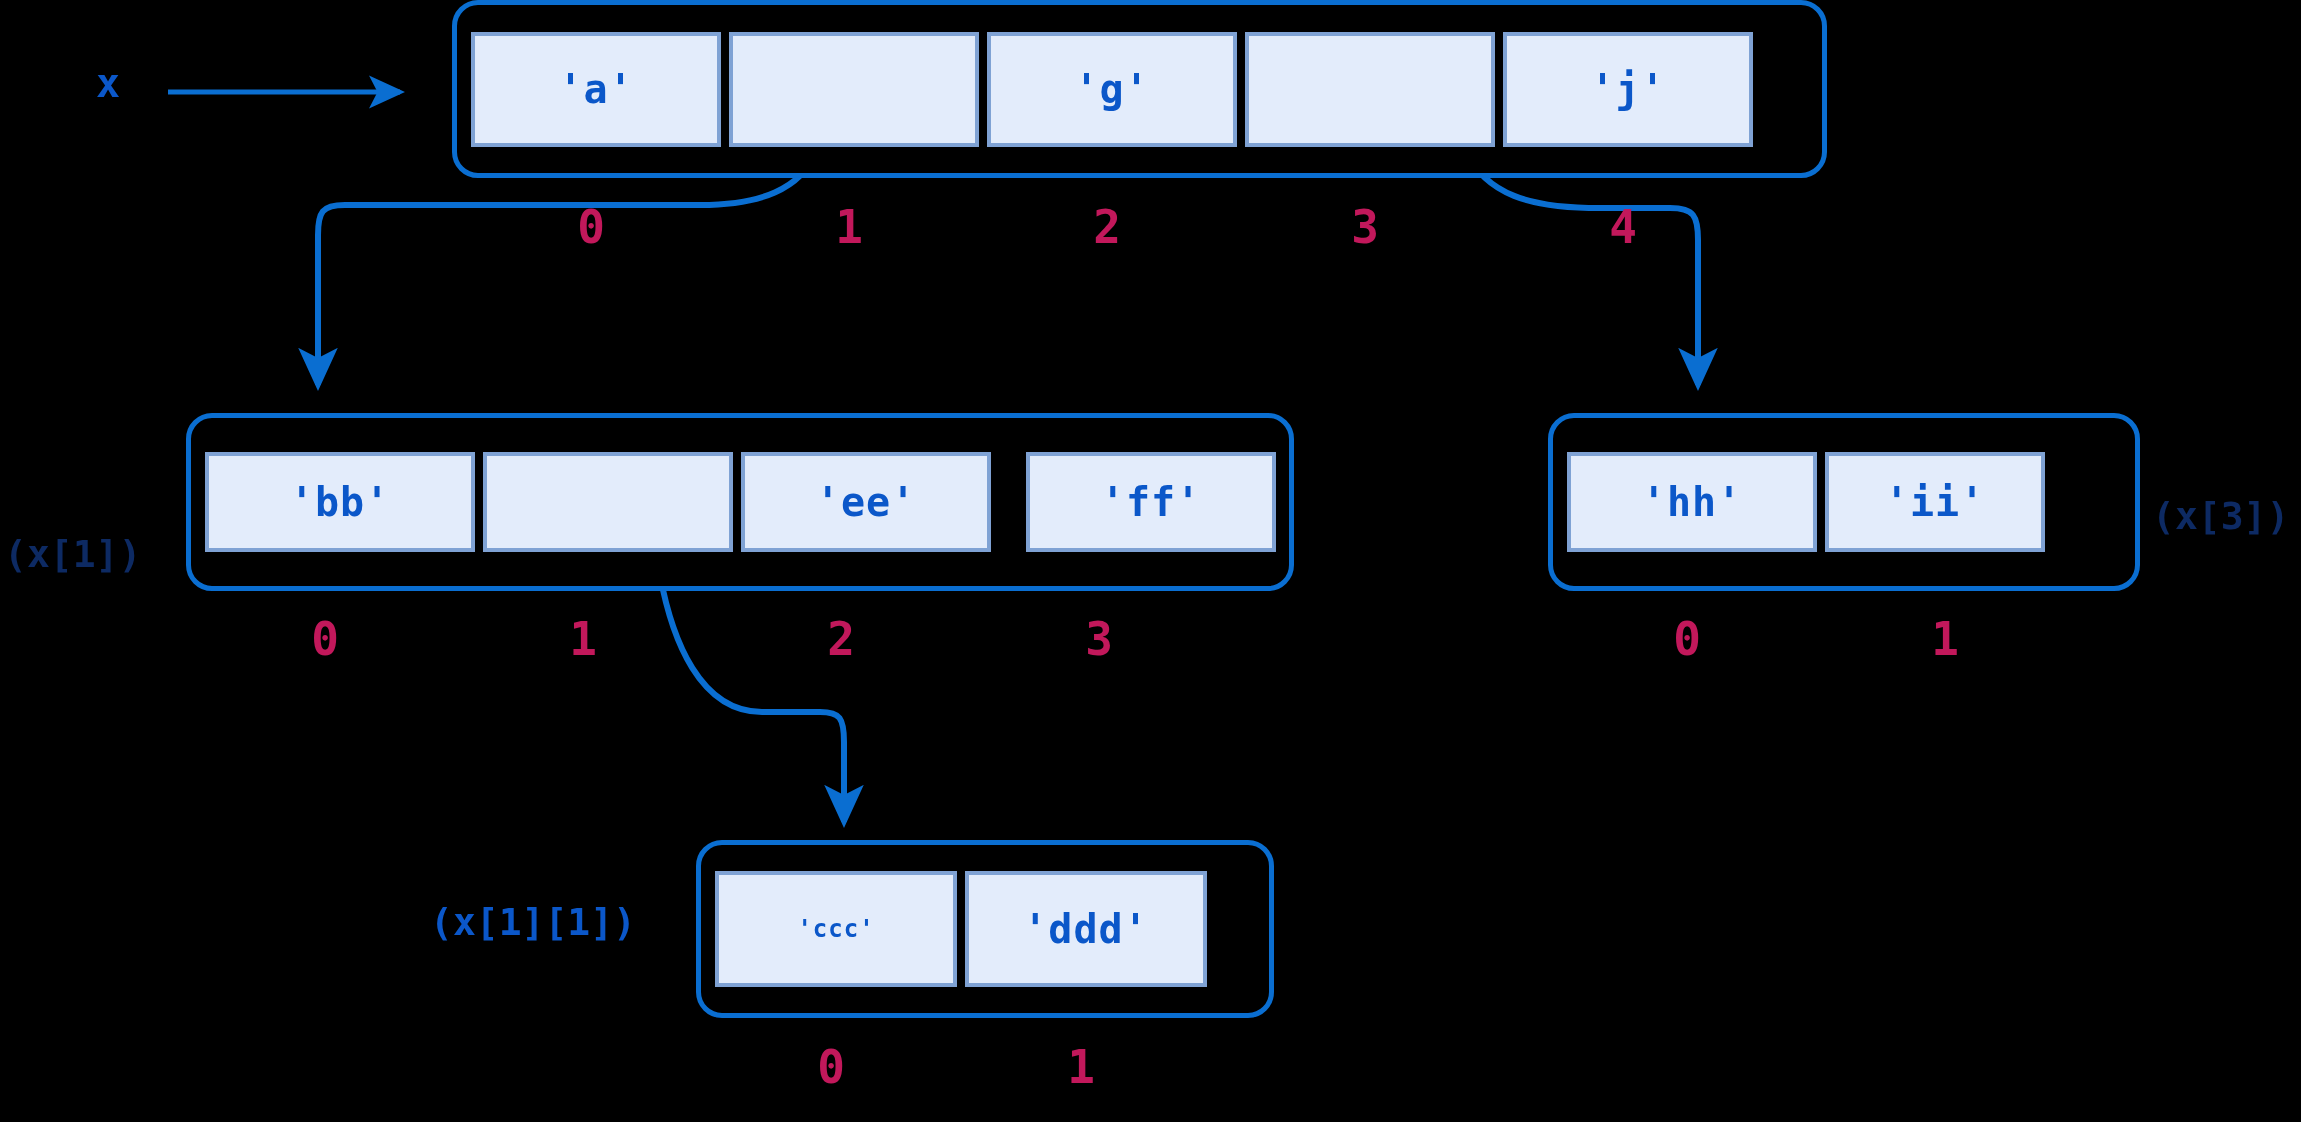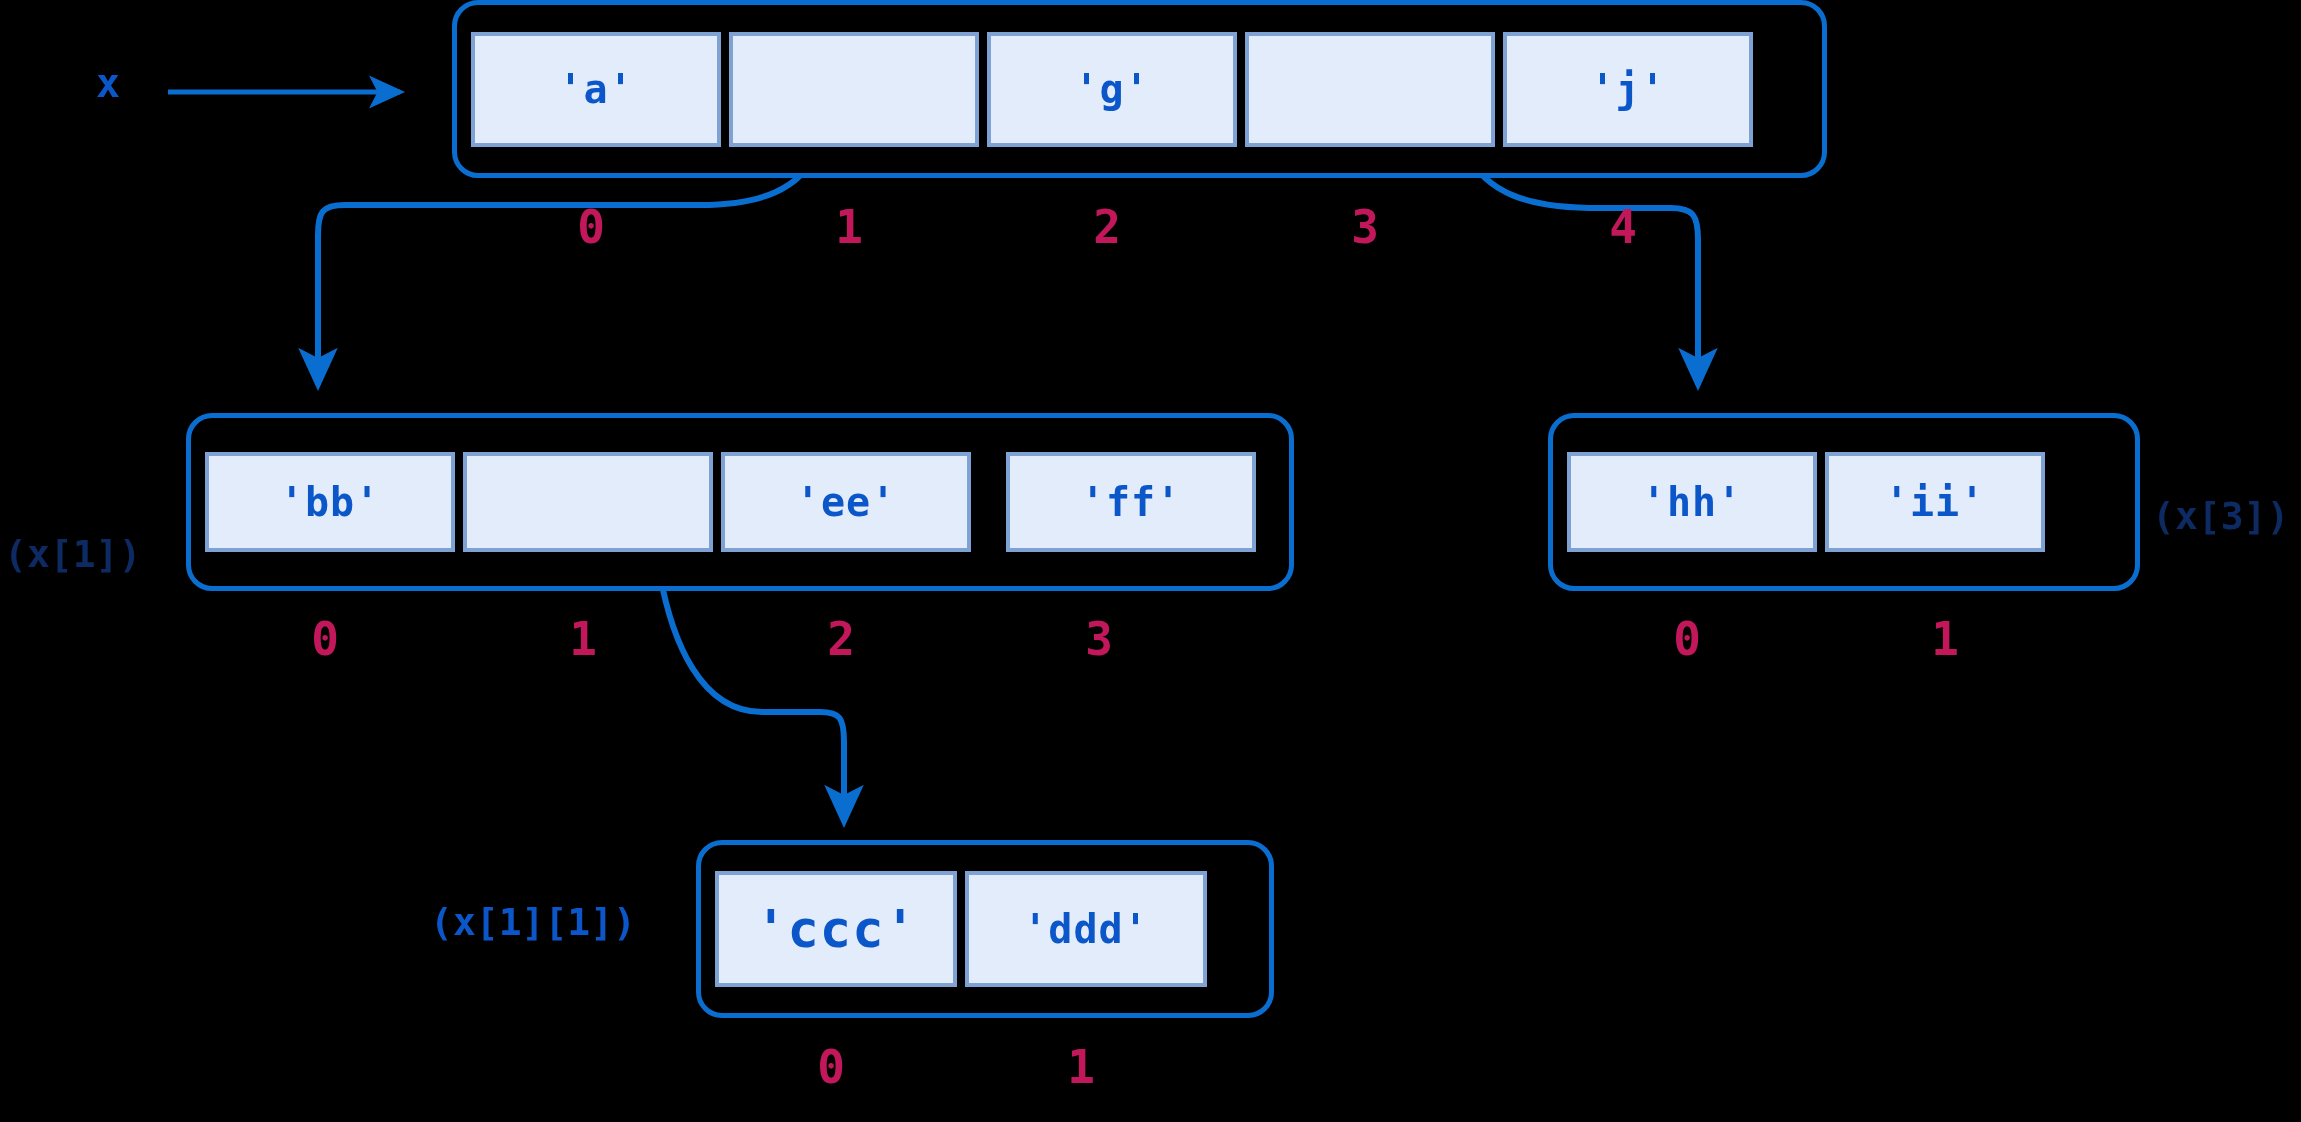--- a/index.html
+++ b/index.html
@@ -135,21 +135,21 @@
   <div class="idx" style="left:466px; top:200px; width:250px; font-size:46px;">0</div>
   <div class="idx" style="left:724px; top:200px; width:250px; font-size:46px;">1</div>
   <div class="idx" style="left:982px; top:200px; width:250px; font-size:46px;">2</div>
   <div class="idx" style="left:1240px; top:200px; width:250px; font-size:46px;">3</div>
   <div class="idx" style="left:1498px; top:200px; width:250px; font-size:46px;">4</div>
 
   <div class="caption dim" style="left:4px; top:488px; font-size:38px;margin-top:44px;">(x[1])</div>
 
   <div class="listbox" style="left:186px; top:413px; width:1108px; height:178px; padding:0 14px;">
     <div class="listbox-inner">
-      <div class="cell" style="width:250px; height:100px; font-size:40px;">'bb'</div>
+      <div class="cell" style="width:270px; height:100px; font-size:40px;">'bb'</div>
       <div class="cell empty" style="width:250px; height:100px; font-size:40px;"></div>
       <div class="cell" style="width:250px; height:100px; font-size:40px;">'ee'</div>
       <div class="cell" style="width:250px; height:100px; font-size:40px;margin-left:27px;">'ff'</div>
     </div>
   </div>
 
   <div class="idx" style="left:200px; top:612px; width:250px; font-size:46px;">0</div>
   <div class="idx" style="left:458px; top:612px; width:250px; font-size:46px;">1</div>
   <div class="idx" style="left:716px; top:612px; width:250px; font-size:46px;">2</div>
   <div class="idx" style="left:974px; top:612px; width:250px; font-size:46px;">3</div>
@@ -163,21 +163,21 @@
 
   <div class="caption dim" style="left:2152px; top:488px; font-size:38px;margin-top:6px;">(x[3])</div>
 
   <div class="idx" style="left:1562px; top:612px; width:250px; font-size:46px;">0</div>
   <div class="idx" style="left:1820px; top:612px; width:250px; font-size:46px;">1</div>
 
   <div class="caption" style="left:430px; top:900px; font-size:38px;">(x[1][1])</div>
 
   <div class="listbox" style="left:696px; top:840px; width:578px; height:178px; padding:0 14px;">
     <div class="listbox-inner">
-      <div class="cell" style="width:242px; height:116px; font-size:52px;">'ccc'</div>
+      <div class="cell" style="width:242px; height:116px; font-size:24px;">'ccc'</div>
       <div class="cell" style="width:242px; height:116px; font-size:40px;">'ddd'</div>
     </div>
   </div>
 
   <div class="idx" style="left:710px; top:1040px; width:242px; font-size:46px;">0</div>
   <div class="idx" style="left:960px; top:1040px; width:242px; font-size:46px;">1</div>
 
 </div>
 
 </body></html>

